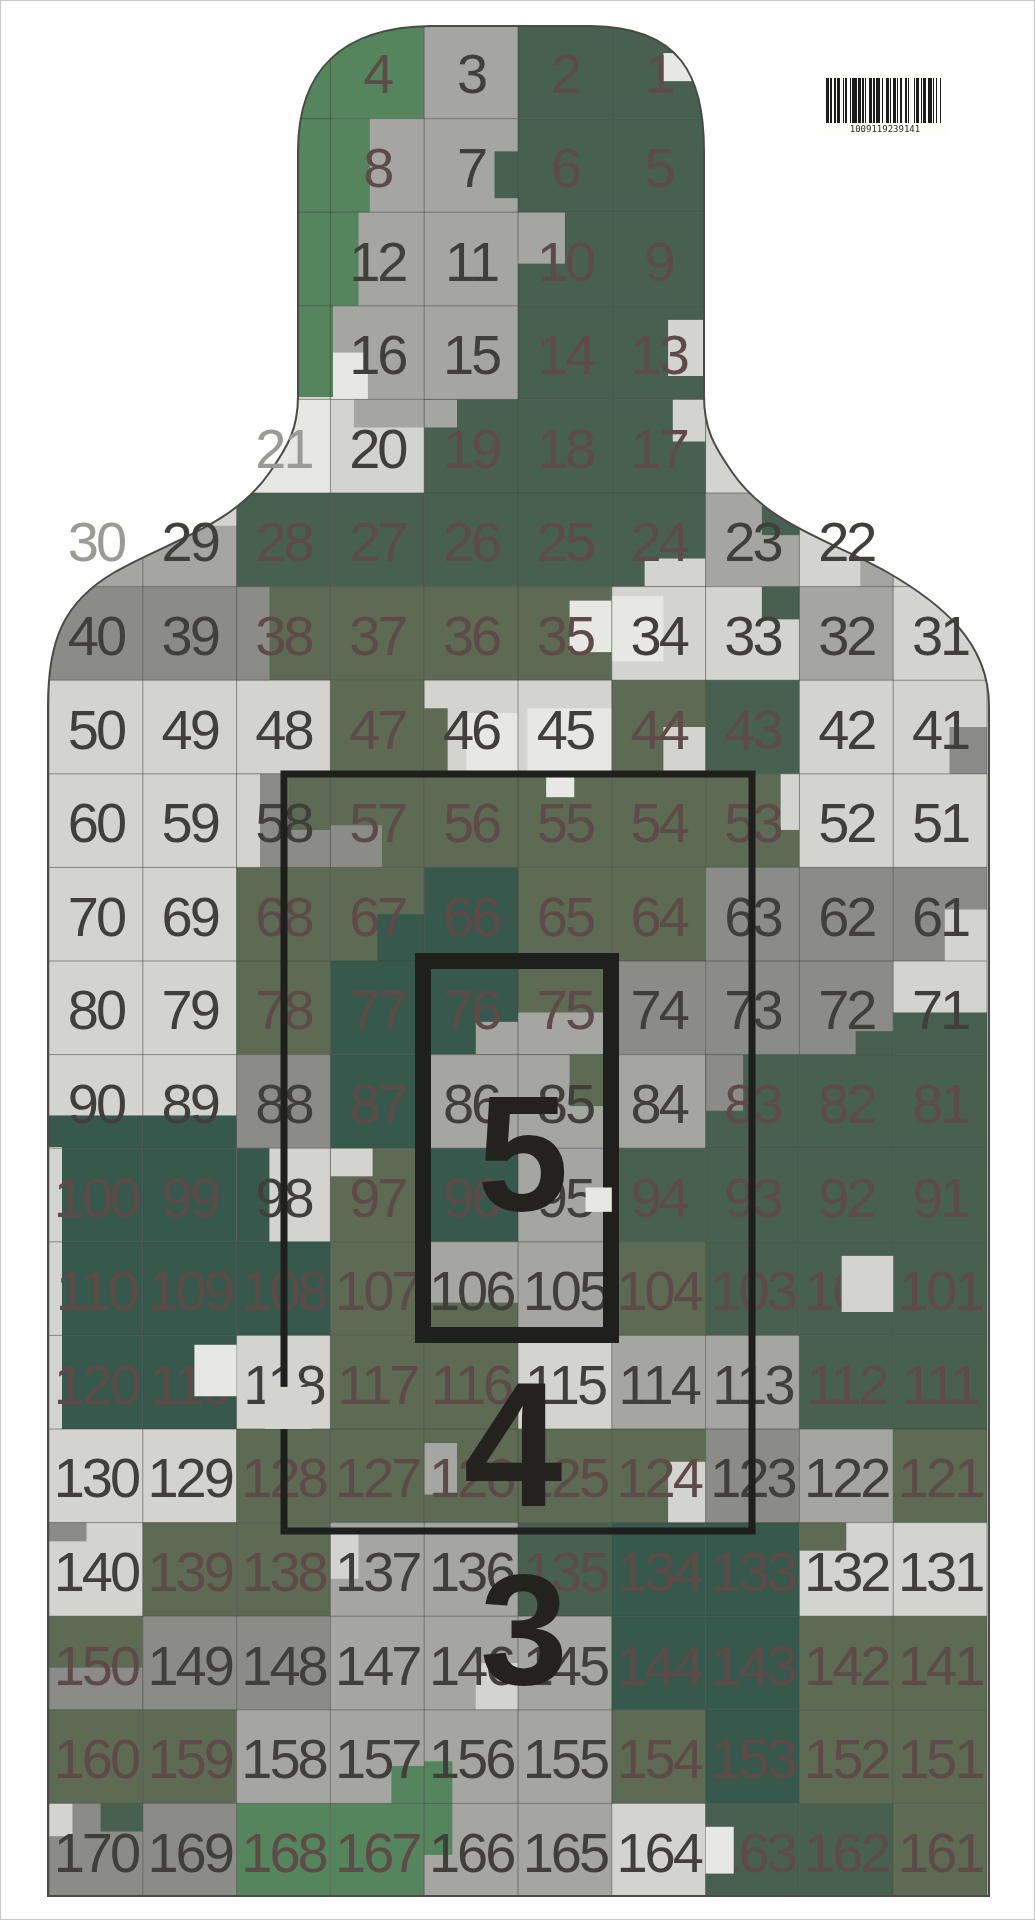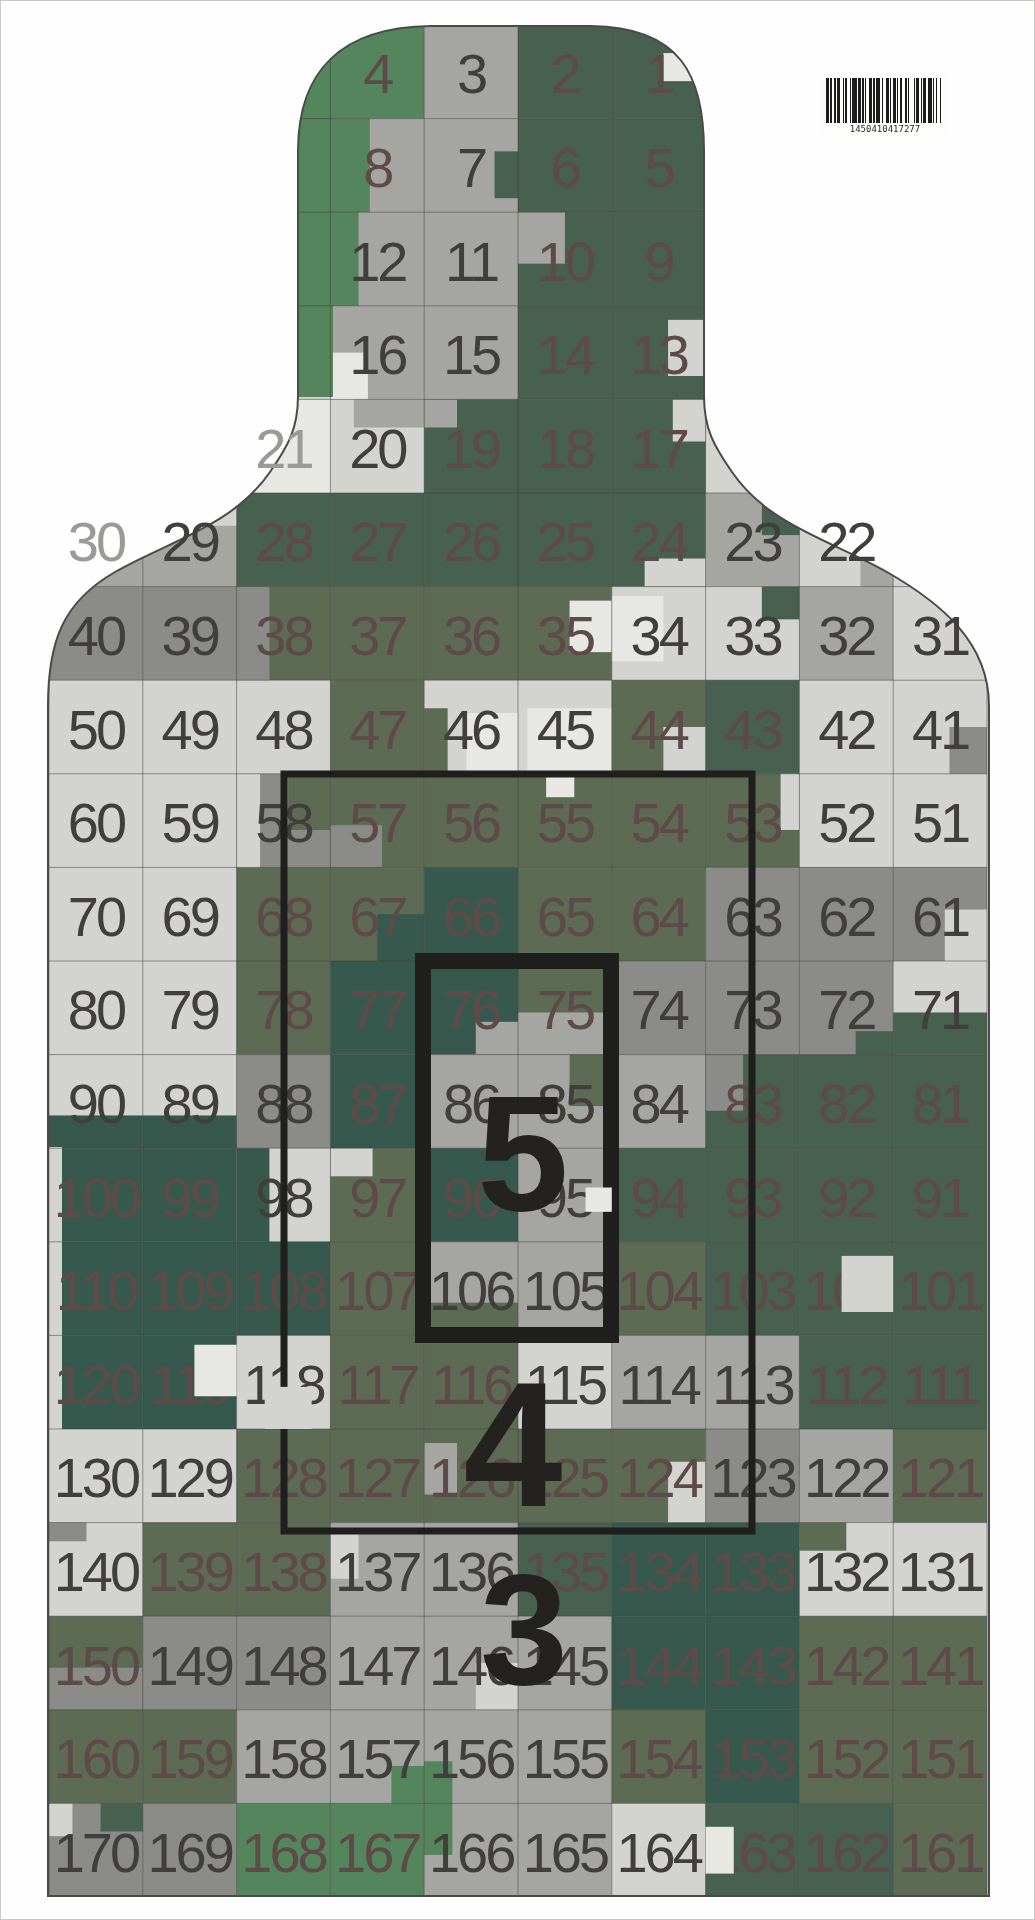--- a/index.html
+++ b/index.html
@@ -537,15 +537,15 @@
         <div style="flex-grow: 1; background: transparent;"></div>
         <div style="flex-grow: 3; background: rgb(28, 28, 28);"></div>
         <div style="flex-grow: 1; background: transparent;"></div>
         <div style="flex-grow: 1; background: rgb(28, 28, 28);"></div>
         <div style="flex-grow: 1; background: transparent;"></div>
         <div style="flex-grow: 1; background: rgb(28, 28, 28);"></div>
         <div style="flex-grow: 2; background: transparent;"></div>
         <div style="flex-grow: 1; background: rgb(28, 28, 28);"></div>
         <div style="flex-grow: 2; background: transparent;"></div>
       </div>
-    <div class="barcode-number">1450410417277</div>
+    <div class="barcode-number">1009119239141</div>
   </div>
 </div>
 
 </body></html>

